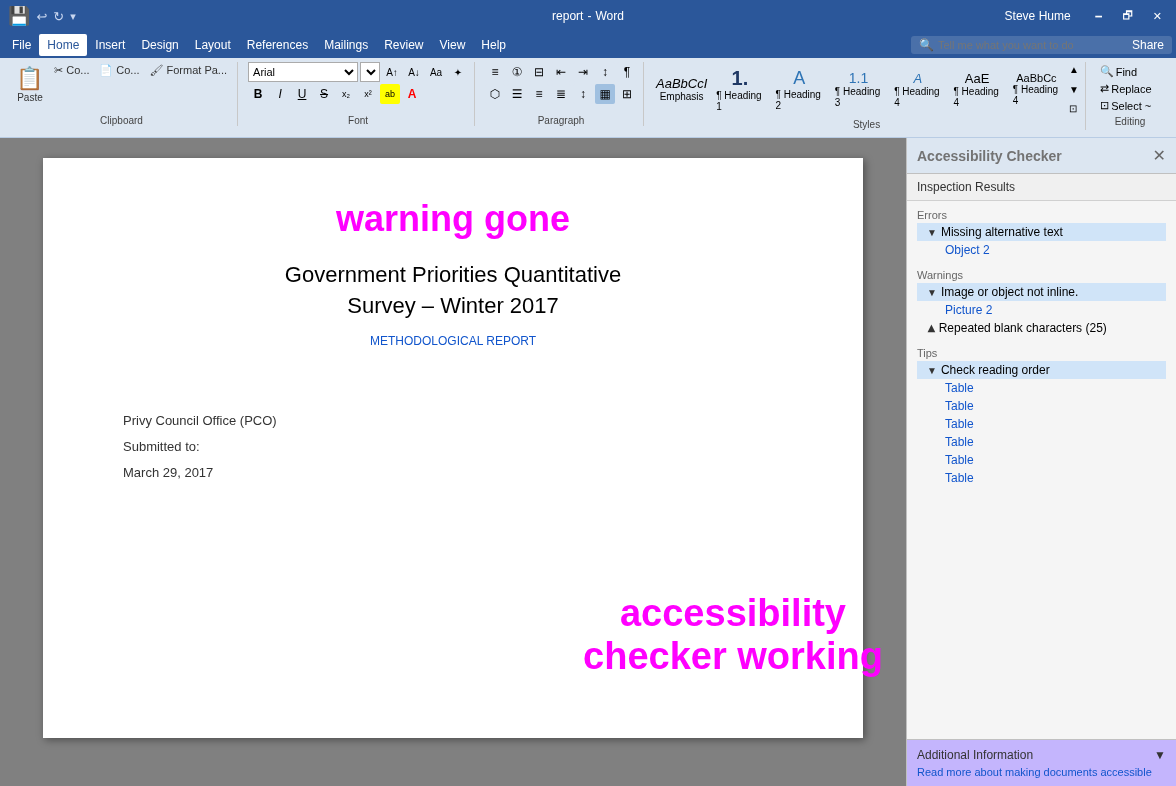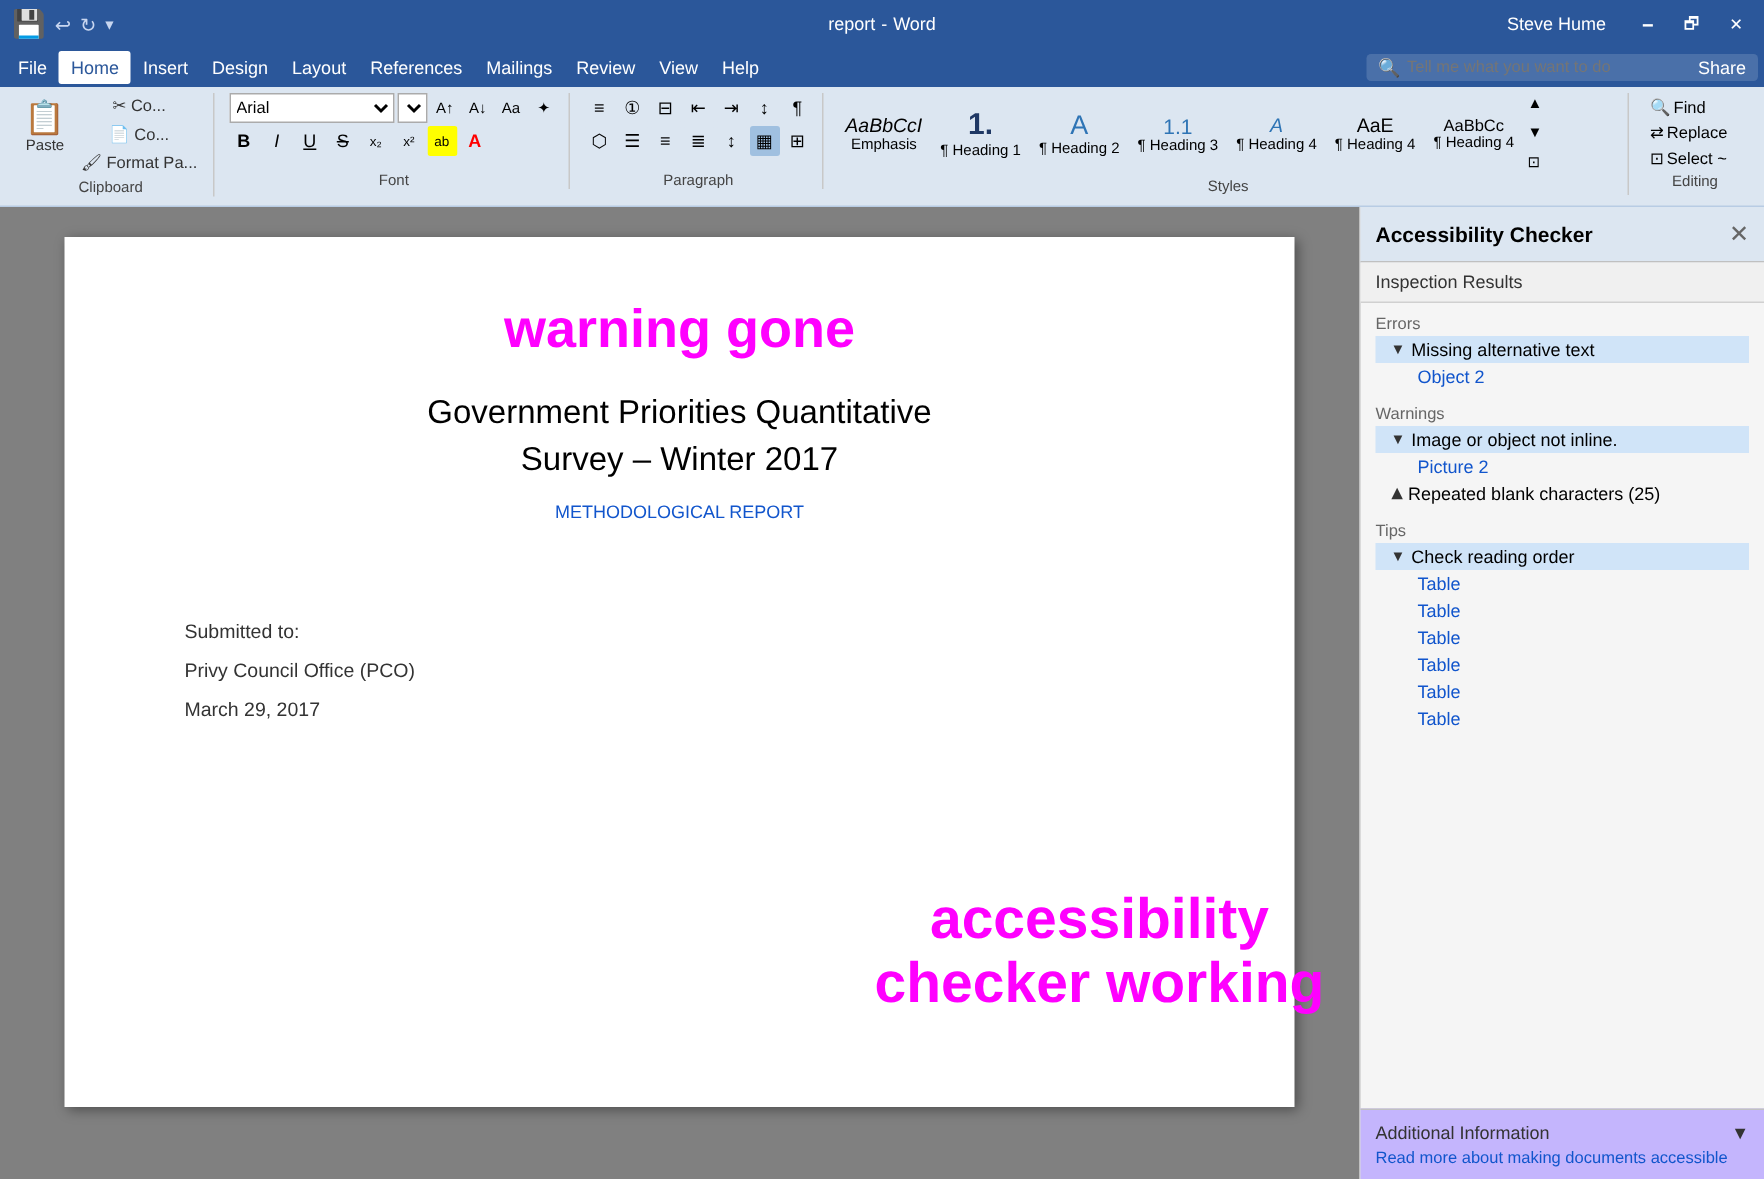--- a/index.html
+++ b/index.html
@@ -234,21 +234,21 @@
       background: #dce6f1;
       padding: 8px 10px;
       display: flex;
       align-items: center;
       justify-content: space-between;
       border-bottom: 1px solid #c0c0c0;
     }
     .checker-title {
       font-size: 14px;
       font-weight: bold;
-      color: #000000;
+      color: #737373;
     }
     .checker-close {
       cursor: pointer;
       font-size: 16px;
       color: #666;
     }
     .inspection-label {
       padding: 6px 10px;
       font-size: 12px;
       color: #333;
@@ -347,21 +347,21 @@
 </div>
 
 <div class="ribbon" style="height:80px;">
 
   <div class="ribbon-group" style="padding-bottom:14px;">
     <div class="ribbon-controls" style="flex-direction:row; align-items:flex-start;">
       <div class="ribbon-btn ribbon-btn-large" style="flex-direction:column; align-items:center;">
         <span style="font-size:22px;">📋</span>
         <span style="font-size:10px;">Paste</span>
       </div>
-      <div style="display:flex; flex-direction:column; gap:2px;">
+      <div style="display:flex; flex-direction:row; gap:2px;">
         <div class="ribbon-btn" style="flex-direction:row; gap:2px; font-size:11px;">✂ Co...</div>
         <div class="ribbon-btn" style="flex-direction:row; gap:2px; font-size:11px;">📄 Co...</div>
         <div class="ribbon-btn" style="flex-direction:row; gap:2px; font-size:11px;">🖌 Format Pa...</div>
       </div>
     </div>
     <span class="ribbon-group-label">Clipboard</span>
   </div>
 
   <div class="ribbon-group" style="padding-bottom:14px; min-width:180px;">
     <div style="display:flex; flex-direction:column; gap:2px; width:100%;">
@@ -490,22 +490,22 @@
     </svg>
 
     <div class="doc-page">
       <div class="warning-text">warning gone</div>
       <div class="doc-title">
         <span>Government Priorities Quantitative</span><br>
         <span>Survey – Winter 2017</span>
       </div>
       <div class="doc-subtitle">METHODOLOGICAL REPORT</div>
       <div class="doc-footer">
+        <div>Privy Council Office (PCO)</div>
         <div>Submitted to:</div>
-        <div>Privy Council Office (PCO)</div>
         <div>March 29, 2017</div>
       </div>
       <div class="accessibility-annotation">accessibility checker working</div>
     </div>
   </div>
 
   <div class="checker-panel">
     <div class="checker-header">
       <span class="checker-title">Accessibility Checker</span>
       <span class="checker-close">✕</span>

